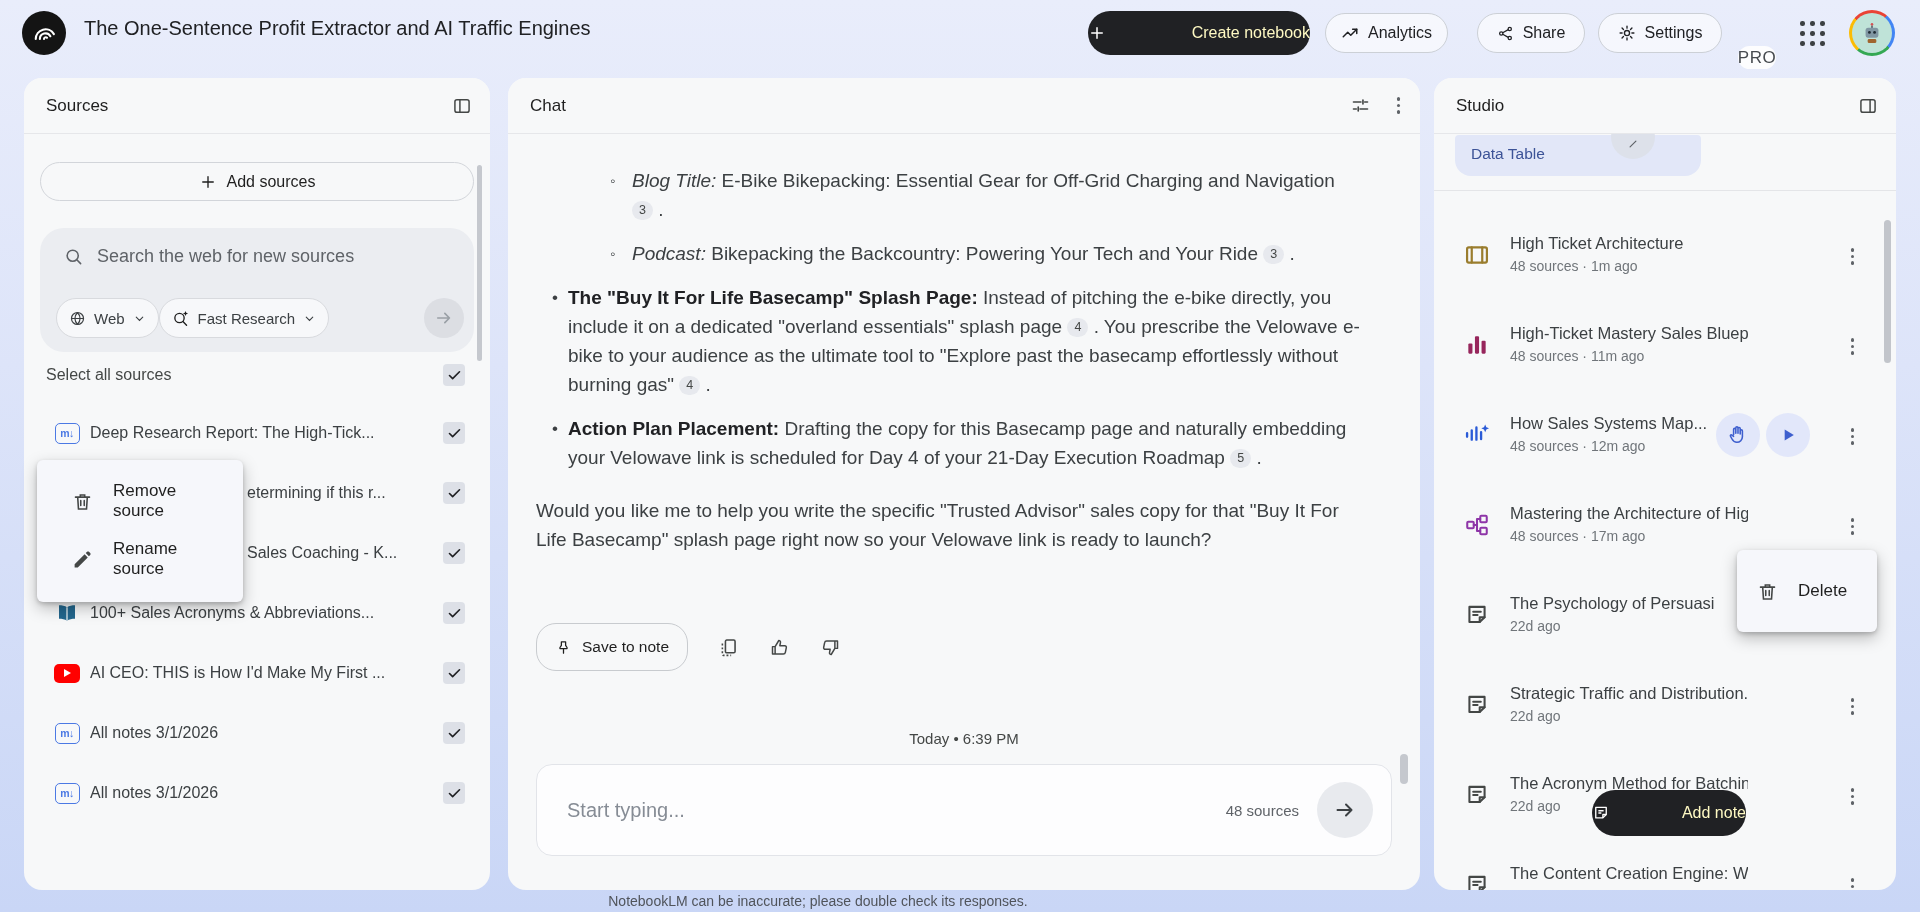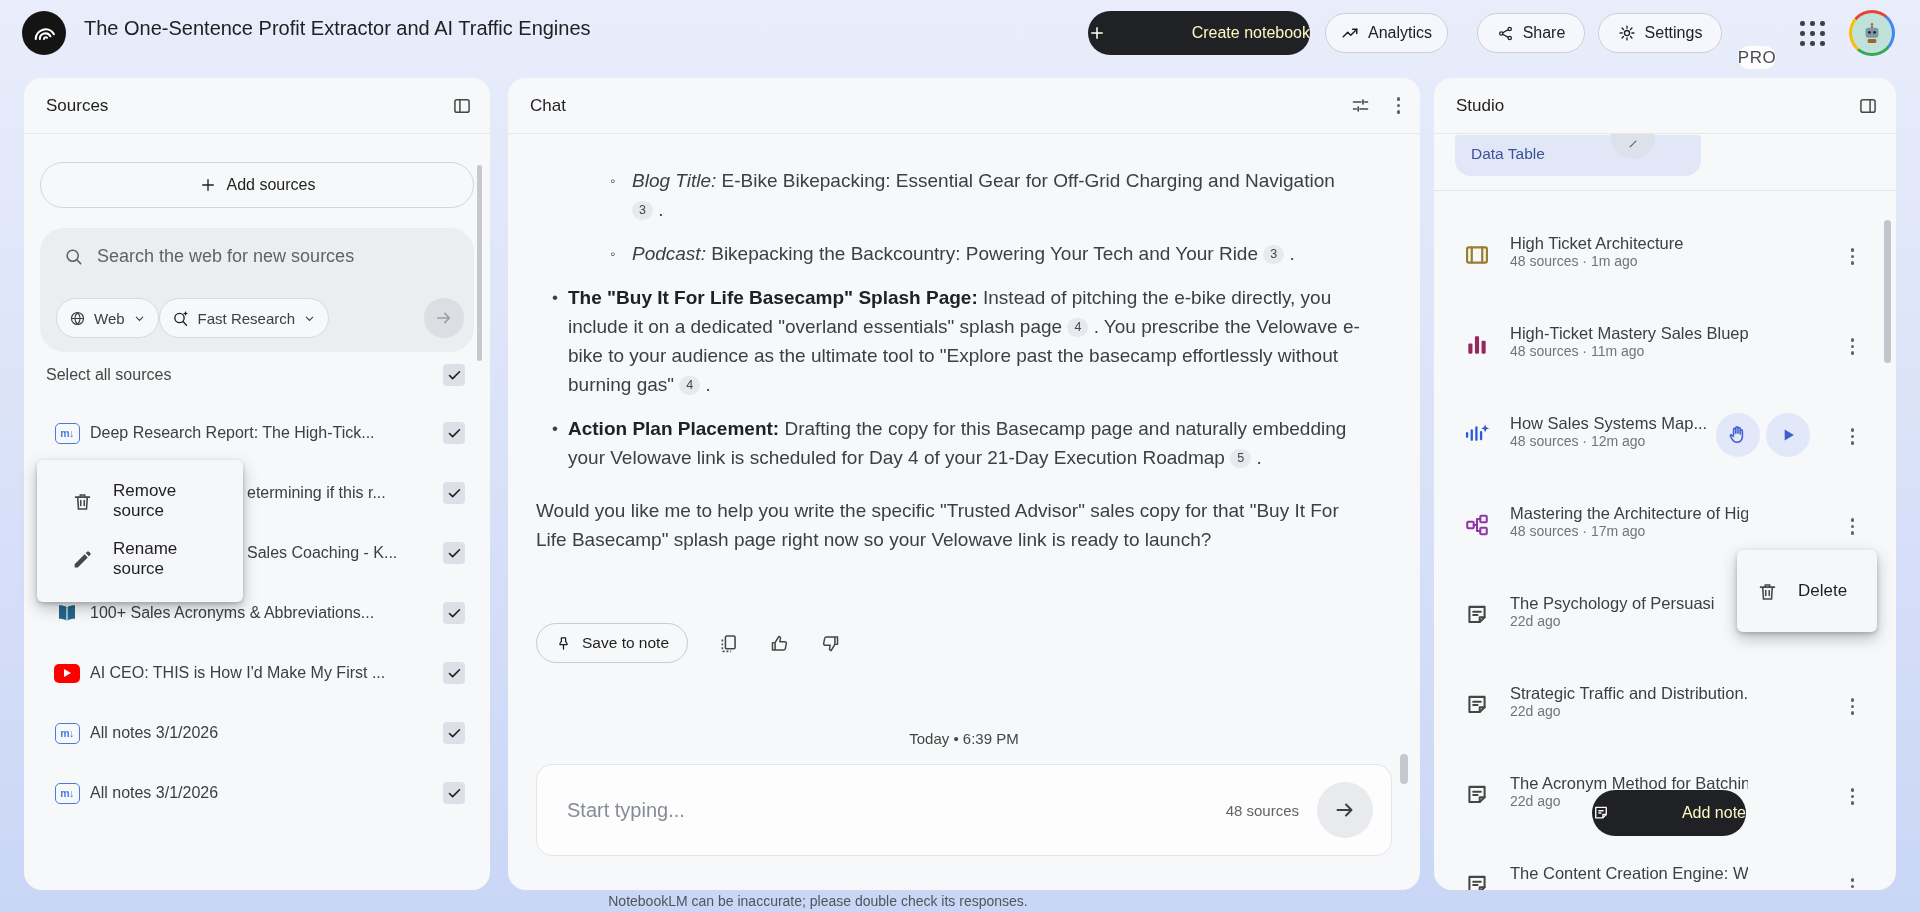--- a/index.html
+++ b/index.html
@@ -32,21 +32,21 @@
   #sources-panel{left:24px; width:466px;}
   #chat-panel{left:508px; width:912px;}
   #studio-panel{left:1434px; width:462px;}
   .panel-header{position:relative; z-index:6; height:56px; background:#f7f8f9; border-bottom:1px solid #e6e7ea; display:flex; align-items:center; padding:0 18px 0 22px;}
   .panel-title{font-size:17px; color:#1f1f1f;}
   .ph-actions{margin-left:auto; display:flex; align-items:center; gap:24px; color:#444746;}
   .kebab{display:flex; flex-direction:column; gap:3px; align-items:center; cursor:pointer; padding:2px;}
   .kebab i{width:3.5px; height:3.5px; border-radius:50%; background:#5f6368;}
 
   
-  .add-sources{position:absolute; left:16px; top:84px; width:434px; height:46px; border:1px solid #d2d5da; border-radius:23px; background:transparent; display:flex; align-items:center; justify-content:center; gap:10px; font-size:16px; color:#1f1f1f; font-family:inherit; cursor:pointer;}
+  .add-sources{position:absolute; left:16px; top:84px; width:434px; height:39px; border:1px solid #d2d5da; border-radius:23px; background:transparent; display:flex; align-items:center; justify-content:center; gap:10px; font-size:16px; color:#1f1f1f; font-family:inherit; cursor:pointer;}
   .search-card{position:absolute; left:16px; top:150px; width:434px; height:124px; background:#ebedf1; border-radius:24px;}
   .search-row{display:flex; align-items:center; gap:14px; padding:18px 0 0 24px; color:#5f6368;}
   .search-input{border:none; outline:none; background:transparent; font-size:18px; font-family:inherit; color:#3c4043; width:330px;}
   .search-input::placeholder{color:#5f6368;}
   .filters-row{position:absolute; left:16px; bottom:14px; display:flex; align-items:center; gap:0;}
   .filter-pill{height:40px; background:#f7f8fa; border:1px solid #d8dade; border-radius:20px; display:flex; align-items:center; gap:8px; padding:0 12px 0 12px; font-size:15px; color:#3c4043; cursor:pointer;}
   .send-circle{position:absolute; right:10px; bottom:14px; width:40px; height:40px; border-radius:50%; background:#dcdee3; color:#9aa0a6; display:flex; align-items:center; justify-content:center; cursor:default;}
   .select-all-row{position:absolute; left:22px; top:288px; width:422px; display:flex; align-items:center;}
   .select-all-label{font-size:16px; color:#444746;}
   .checkbox{width:22px; height:22px; border-radius:4px; background:#dde0e7; display:flex; align-items:center; justify-content:center; cursor:pointer;}
@@ -76,40 +76,40 @@
   .block{display:flex; margin-bottom:15px;}
   .block .bullet{flex:none; color:#3c4043;}
   .block.sub{padding-left:74px;}
   .block.sub .bullet{width:22px; font-size:15px;}
   .block.main{padding-left:16px;}
   .block.main .bullet{width:16px; font-size:17px;}
   .block.para{margin-top:24px;}
   .block b{color:#202124;}
   .cite{display:inline-flex; align-items:center; justify-content:center; min-width:21px; height:19px; padding:0 5px; border-radius:10px; background:#e7e9ee; font-size:12.5px; color:#444746; vertical-align:2px; cursor:pointer;}
   .save-row{position:absolute; left:28px; top:545px; display:flex; align-items:center; color:#444746;}
-  .save-note-btn{height:40px; border:1px solid #c8cbcf; border-radius:20px; background:transparent; display:flex; align-items:center; gap:10px; padding:0 18px; font-size:15.5px; color:#1f1f1f; font-family:inherit; cursor:pointer;}
+  .save-note-btn{height:48px; border:1px solid #c8cbcf; border-radius:20px; background:transparent; display:flex; align-items:center; gap:10px; padding:0 18px; font-size:15.5px; color:#1f1f1f; font-family:inherit; cursor:pointer;}
   .fb-icon{margin-left:30px; cursor:pointer; color:#444746;}
   .date-divider{position:absolute; left:0; top:652px; width:100%; text-align:center; font-size:15px; color:#444746;}
   .chat-input-box{position:absolute; left:28px; top:686px; width:856px; height:92px; background:#fdfdfe; border:1px solid #e2e4e9; border-radius:16px; display:flex; align-items:center;}
   .chat-input{flex:1; border:none; outline:none; background:transparent; font-size:20px; font-family:inherit; color:#3c4043; padding-left:30px;}
   .chat-input::placeholder{color:#868c95;}
   .src-count{font-size:15px; color:#5f6368; margin-right:18px; white-space:nowrap;}
   .send-btn{width:56px; height:56px; border-radius:50%; background:#e8eaee; border:none; color:#3c4043; display:flex; align-items:center; justify-content:center; margin-right:18px; cursor:pointer;}
 
   
   .studio-tile{position:absolute; left:21px; top:57px; width:246px; height:41px; background:#e2e7f8; border-radius:4px 4px 16px 16px; z-index:1;}
   .studio-tile-label{position:absolute; left:16px; top:10px; font-size:15.5px; color:#3c5397; cursor:pointer;}
   .tile-circle{position:absolute; right:46px; top:-20px; width:44px; height:44px; border-radius:50%; background:#dde1ea; color:#5f6368; display:flex; align-items:flex-end; justify-content:center; padding-bottom:8px; cursor:pointer;}
   .studio-divider{position:absolute; left:0; top:112px; width:100%; height:1px; background:#e4e5e8;}
   #studio-list{position:absolute; left:0; top:132px; width:462px;}
   .st-row{position:relative; height:90px;}
   .st-icon{position:absolute; left:28px; top:30px; width:30px; height:30px; display:flex; align-items:center; justify-content:center;}
   .st-text{position:absolute; left:76px; top:24px; width:238px;}
   .st-title{font-size:16.5px; color:#3c4043; white-space:nowrap; overflow:hidden;}
-  .st-meta{font-size:14px; color:#70757a; white-space:nowrap;}
+  .st-meta{font-size:14px; color:#70757a; margin-top:5px; white-space:nowrap;}
   .st-row .kebab{position:absolute; right:40px; top:36px;}
   .st-actions{position:absolute; right:86px; top:23px; display:flex; gap:6px;}
   .act-circle{width:44px; height:44px; border-radius:50%; background:#e2e7fa; color:#3e5fce; display:flex; align-items:center; justify-content:center; cursor:pointer;}
   .add-note-btn{position:absolute; left:1592px; top:790px; width:154px; height:46px; border-radius:24px; z-index:15;}
 
   .disclaimer{position:absolute; left:0; top:893px; width:1636px; text-align:center; font-size:14px; color:#50545b;}
 </style>
 </head>
 <body>
 

